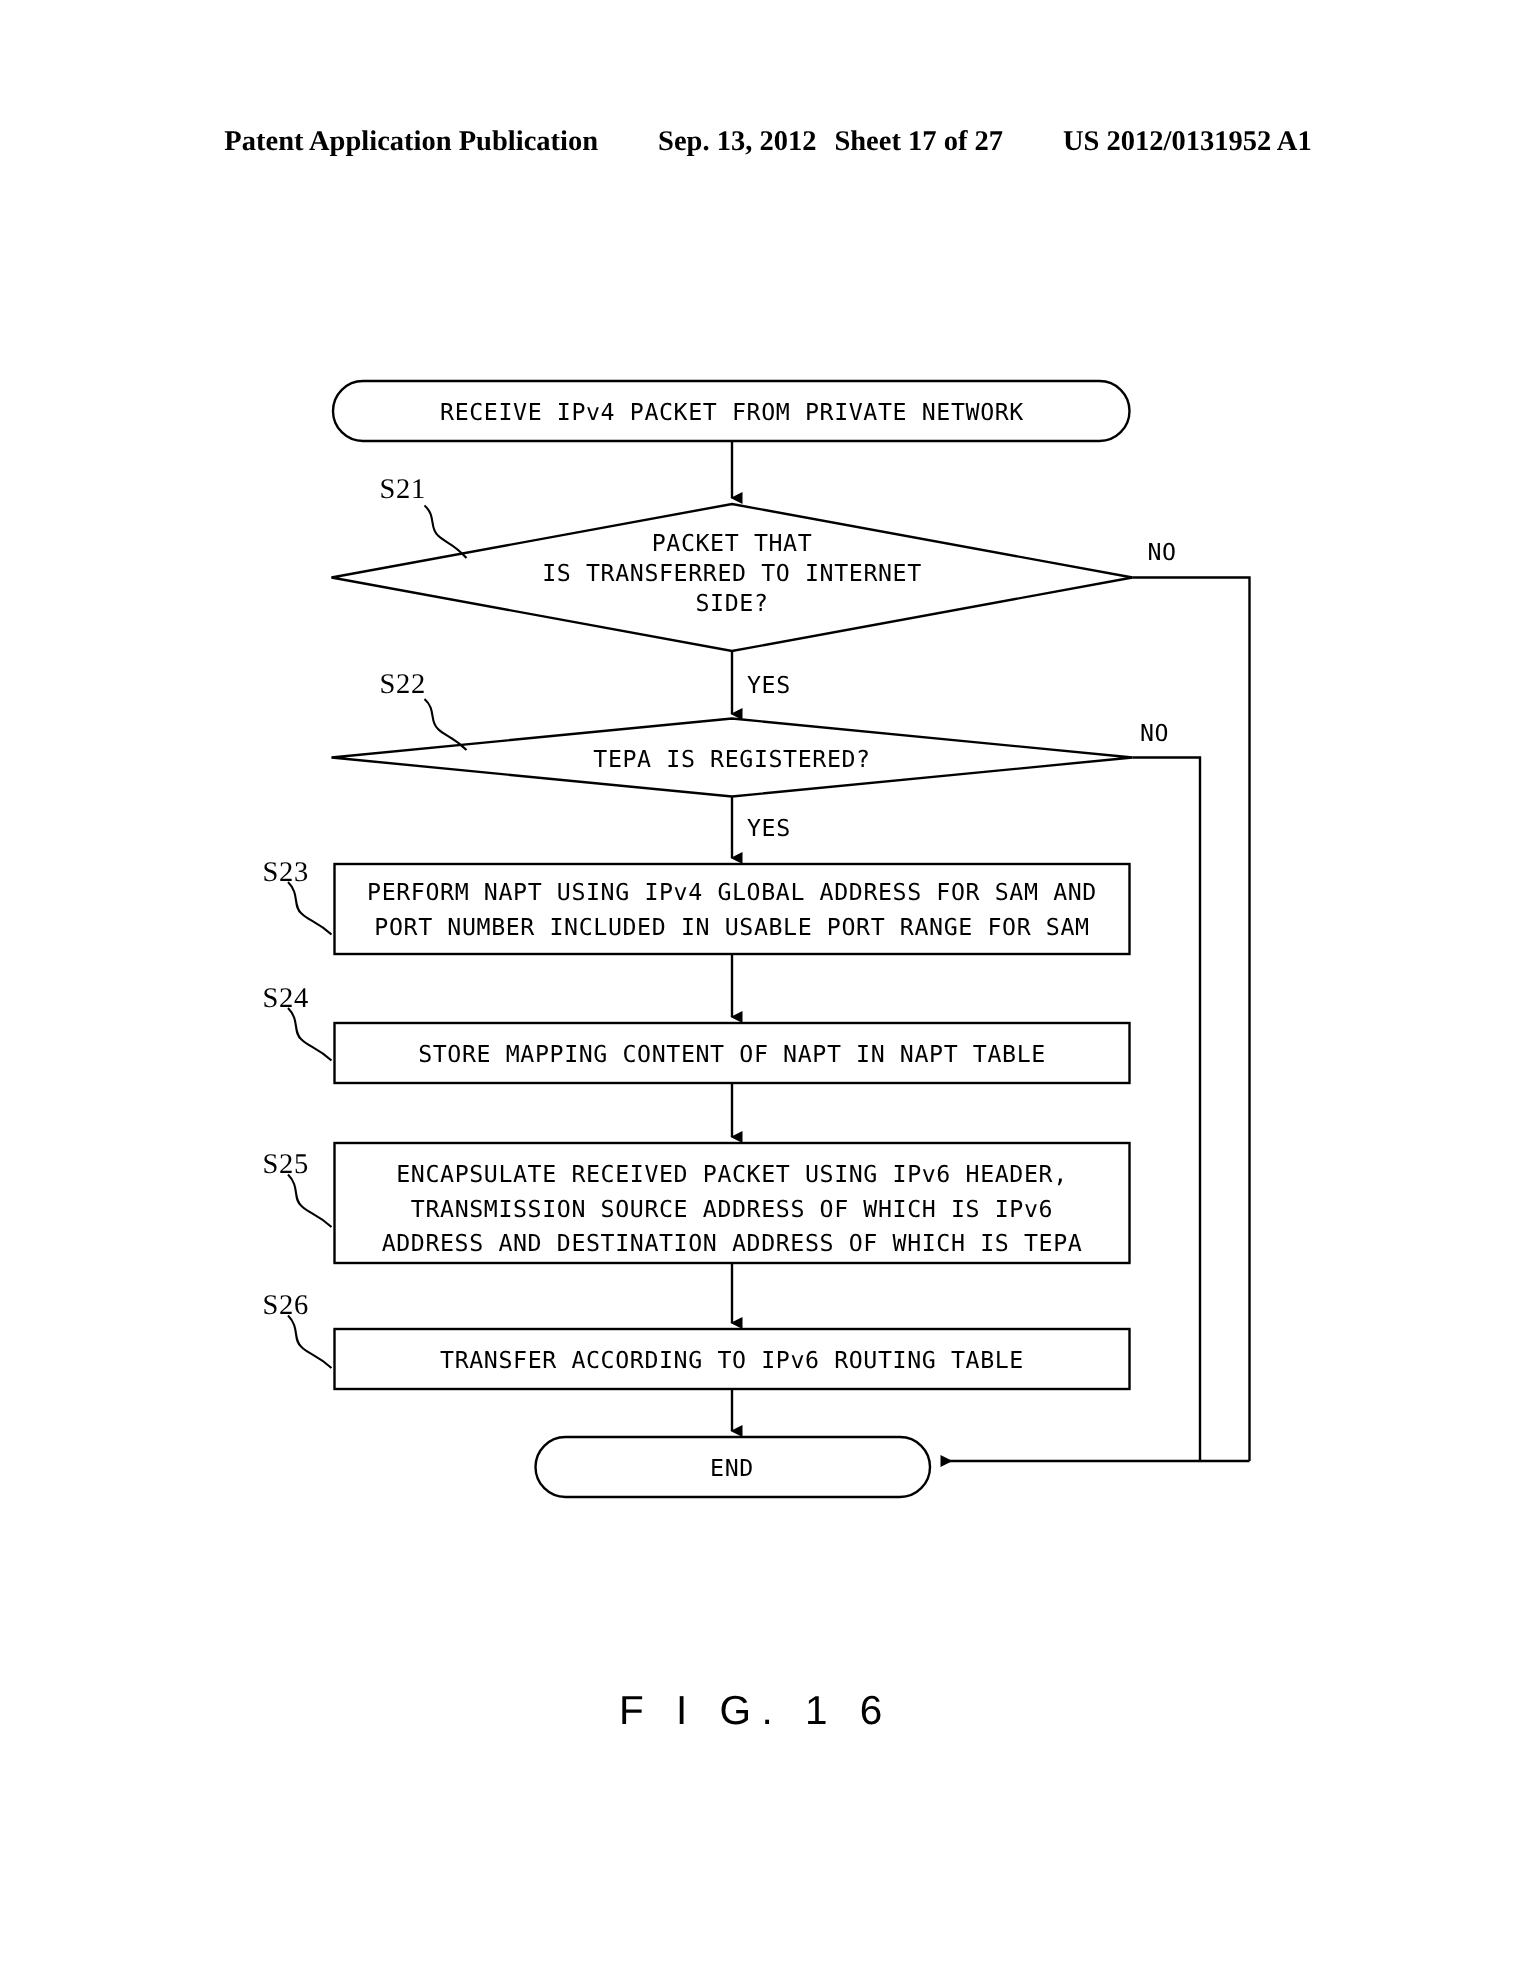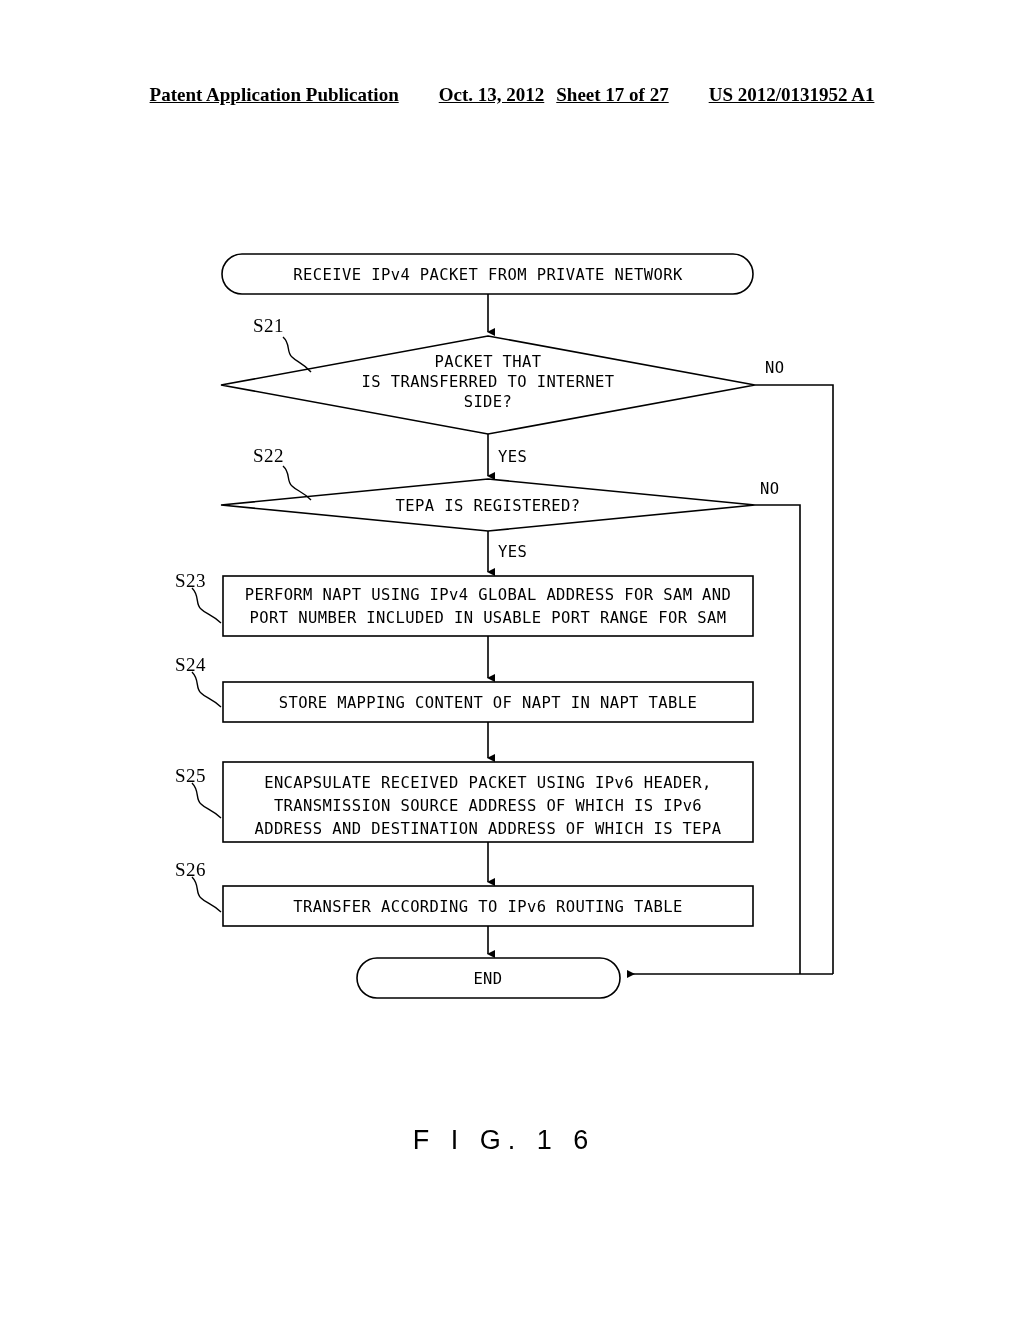--- a/index.html
+++ b/index.html
@@ -25,21 +25,21 @@
     display: flex;
     justify-content: center;
     align-items: baseline;
     font-family: "Liberation Serif", serif;
     font-weight: bold;
     font-size: 19px;
     color: #000;
     letter-spacing: 0px;
     white-space: nowrap;
   }
-  .pub-header .seg { display: inline-block; text-decoration: underline; }
+  .pub-header .seg { display: inline-block; }
   .pub-header .gap-lg { width: 40px; display: inline-block; }
   .pub-header .gap-sm { width: 12px; display: inline-block; }
 
   
   #figure {
     position: absolute;
     left: 0;
     top: 0;
     width: 936px;
     height: 1320px;
@@ -79,21 +79,21 @@
     letter-spacing: 7px;
     color: #000;
   }
 </style>
 </head>
 <body>
 
 <div class="pub-header">
   <span class="seg">Patent Application Publication</span>
   <span class="gap-lg"></span>
-  <span class="seg">Oct. 13, 2012</span>
+  <span class="seg">Sep. 13, 2012</span>
   <span class="gap-sm"></span>
   <span class="seg">Sheet 17 of 27</span>
   <span class="gap-lg"></span>
   <span class="seg">US 2012/0131952 A1</span>
 </div>
 
 <div id="figure">
 <svg width="1024" height="1320" viewBox="0 0 1024 1320" xmlns="http://www.w3.org/2000/svg">
   <defs>
     <marker id="arrowDown" markerWidth="10" markerHeight="10" refX="5" refY="8" orient="auto" markerUnits="userSpaceOnUse">

